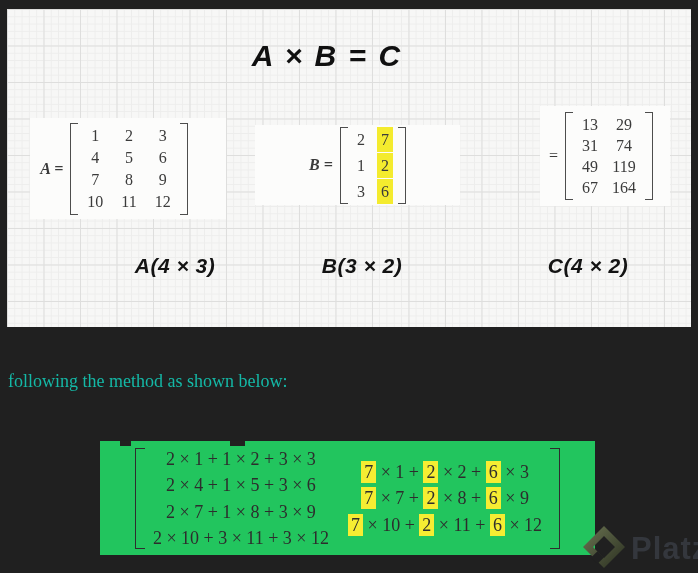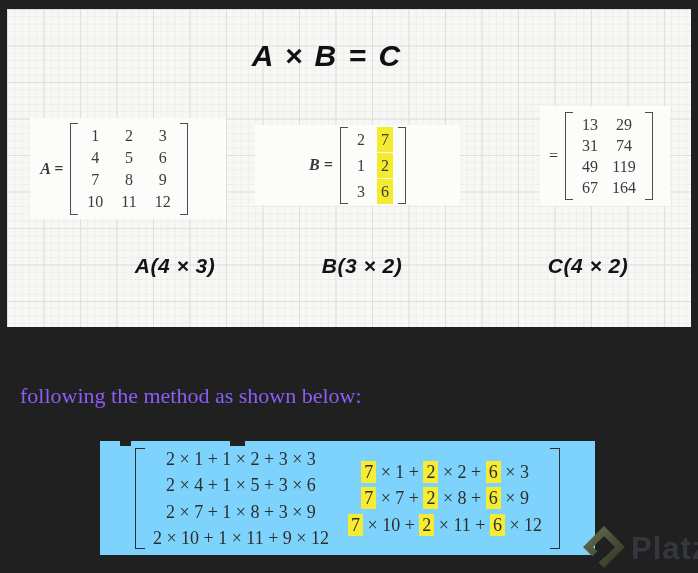--- a/index.html
+++ b/index.html
@@ -65,29 +65,29 @@
 
   .dim {
     position:absolute; top:245px; transform:translateX(-50%);
     font-size:21px; font-weight:bold; font-style:italic; color:#131313;
     white-space:nowrap; letter-spacing:0.5px;
   }
   .dim-a { left:128px;margin-left:40px; } .dim-b { left:355px; } .dim-c { left:581px;text-align:center; }
 
   
   .caption {
-    position:absolute; left:8px; top:371px; margin:12px;
+    position:absolute; left:8px; top:371px; margin:0;
     font-family:"Liberation Serif", serif;
-    font-size:22px; color:#8b5cf6; font-weight:400;
+    font-size:18px; color:#14b8a6; font-weight:400;
   }
 
   
   .method-box {
     position:absolute; left:100px; top:441px; width:495px; height:114px;
-    background:#7dd3fc;
+    background:#22c55e;
   }
   .artifact { position:absolute; top:0; height:5px; background:#222120; }
   .artifact.a1 { left:20px;  width:11px; }
   .artifact.a2 { left:130px; width:15px; }
 
   .method-inner {
     position:absolute; left:0; right:0; top:7px; bottom:6px;
     display:flex; justify-content:center; align-items:stretch;
   }
   .mbr { width:9px; }
@@ -191,21 +191,21 @@
 <section class="method-box">
   <span class="artifact a1"></span>
   <span class="artifact a2"></span>
   <div class="method-inner">
     <div class="mbr l"></div>
     <div class="mcols">
       <div class="mcol" id="method-col-left">
           <div class="mline">2 × 1 + 1 × 2 + 3 × 3</div>
           <div class="mline">2 × 4 + 1 × 5 + 3 × 6</div>
           <div class="mline">2 × 7 + 1 × 8 + 3 × 9</div>
-          <div class="mline">2 × 10 + 1 × 11 + 9 × 12</div>
+          <div class="mline">2 × 10 + 3 × 11 + 3 × 12</div>
         </div>
       <div class="mcol" id="method-col-right">
           <div class="mline"><span class="hl">7</span><span> × 1 + </span><span class="hl">2</span><span> × 2 + </span><span class="hl">6</span><span> × 3</span></div>
           <div class="mline"><span class="hl">7</span><span> × 7 + </span><span class="hl">2</span><span> × 8 + </span><span class="hl">6</span><span> × 9</span></div>
           <div class="mline"><span class="hl">7</span><span> × 10 + </span><span class="hl">2</span><span> × 11 + </span><span class="hl">6</span><span> × 12</span></div>
         </div>
     </div>
     <div class="mbr r"></div>
   </div>
 </section>

